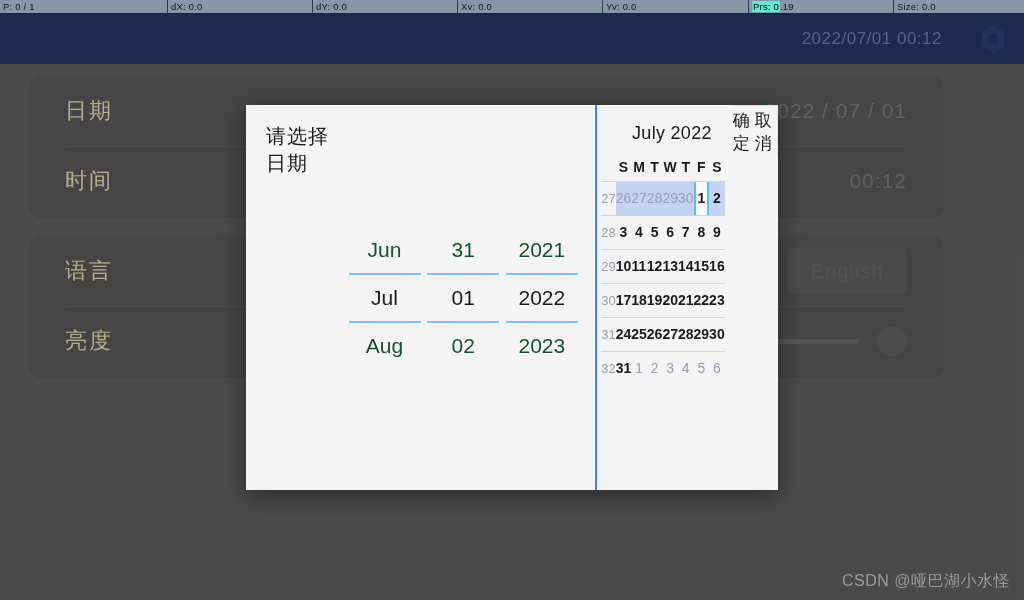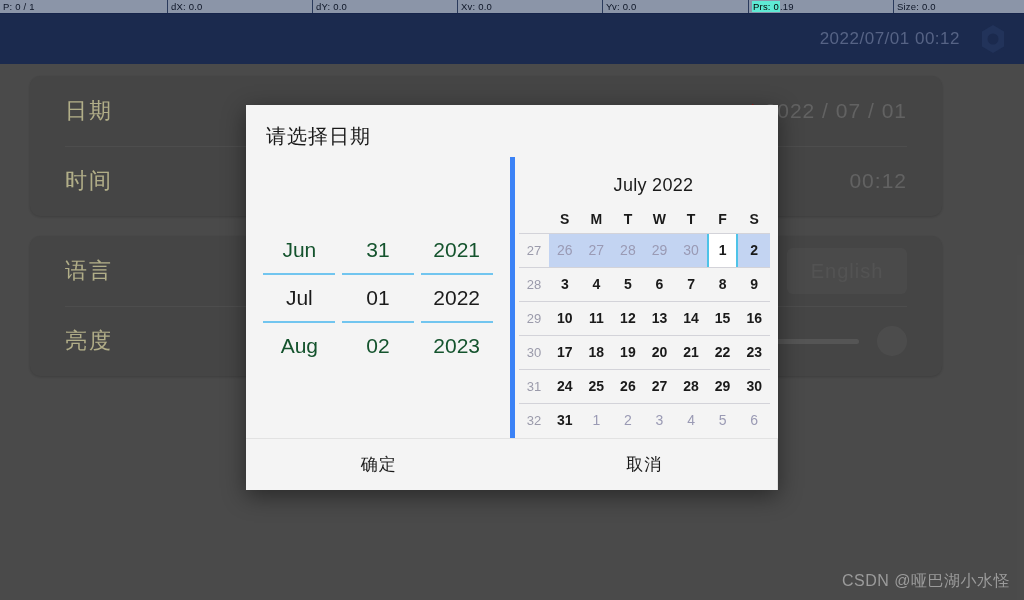--- a/index.html
+++ b/index.html
@@ -30,21 +30,21 @@
   .statusbar .cell.c4 { width: 146px; }
   .statusbar .cell.c5 { width: 145px; }
   .statusbar .cell.c6 { width: 130px; border-right: none; }
   .statusbar .hl { background: #5eead4; color: #000; padding: 0 1px; }
 
   
   .topbar {
     position: absolute; top: 14px; left: 0; width: 1024px; height: 50px;
     background: #1b2a4e;
     display: flex; align-items: center; justify-content: flex-end;
-    padding-right: 14px; gap: 16px;
+    padding-right: 14px; gap: 34px;
   }
   .topbar .datetime {
     font-size: 17px; color: #566385; letter-spacing: 0.5px;
   }
   .gear-icon { width: 34px; height: 34px; position: relative; }
   .gear-icon svg { display: block; }
 
   
   .page {
     position: absolute; top: 64px; left: 0; width: 1024px; height: 536px;
@@ -119,21 +119,21 @@
     position: absolute; top: 64px; left: 0; width: 1024px; height: 536px;
     background: rgba(0,0,0,0.30);
   }
 
   
   .dialog {
     position: absolute; left: 246px; top: 105px;
     width: 532px; height: 385px;
     background: #f4f4f4;
     box-shadow: 0 6px 22px rgba(0,0,0,0.45);
-    display: flex; flex-direction: column;
+    display: flex; flex-direction: row;
   }
   .dlg-title {
     padding: 18px 0 0 20px; font-size: 20px; color: #1a1a1a;
     letter-spacing: 1px; height: 52px;
   }
   .dlg-body { flex: 1; display: flex; }
 
   
   .spinners {
     width: 264px; display: flex; align-items: center;
@@ -141,21 +141,21 @@
   }
   .spin { width: 72px; text-align: center; }
   .spin .s-item {
     font-size: 21px; height: 46px; line-height: 46px; color: #14532d;
   }
   .spin .s-item.cur { color: #1a1a1a; }
   .spin .rule { height: 2px; background: #71c5ef; width: 100%; }
 
   
   .calendar {
-    flex: 1; border-left: 5px solid #3b82f6;
+    flex: 1; border-left: 2px solid #3b82f6;
     padding: 10px 8px 0 4px; position: relative;
   }
   .cal-title {
     text-align: center; font-size: 18px; color: #1a1a1a;
     padding: 8px 0 9px 0; letter-spacing: 0.3px; padding-left: 18px;
   }
   table.cal { width: 100%; border-collapse: collapse; }
   table.cal th, table.cal td {
     text-align: center; font-size: 14px; height: 34px; padding: 0;
   }

